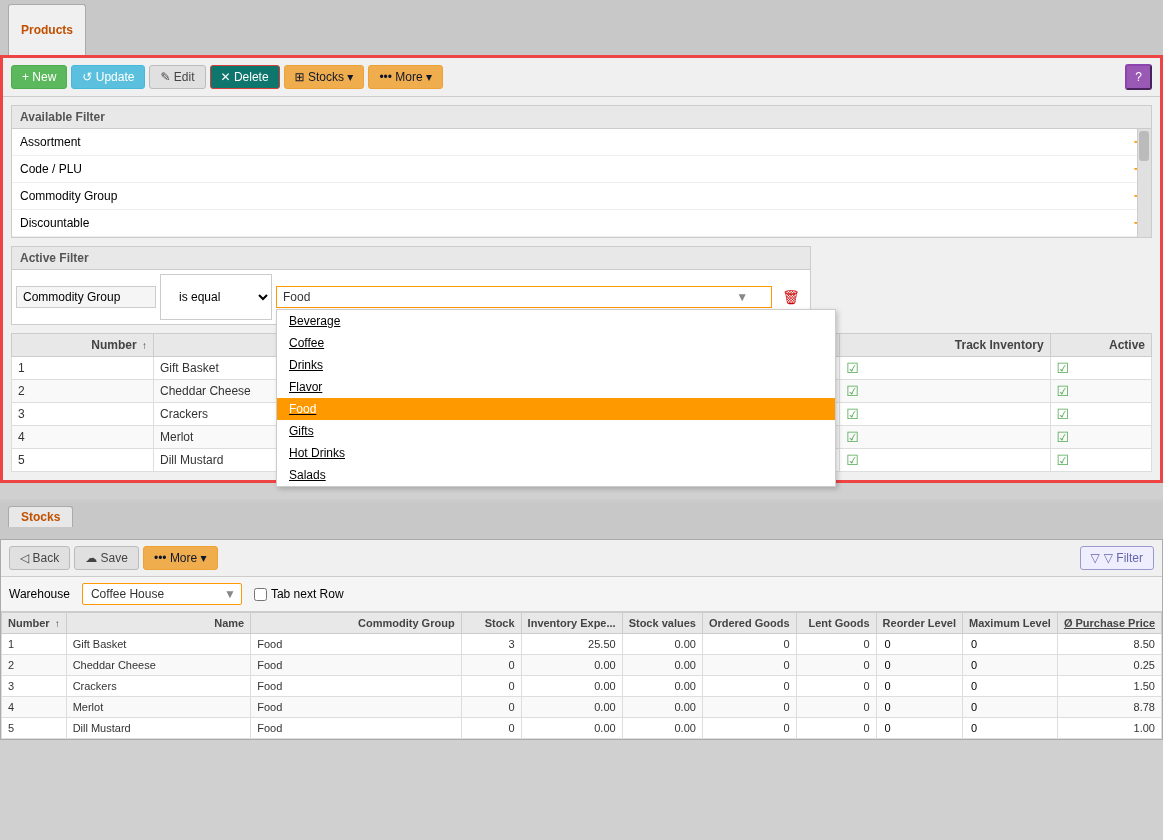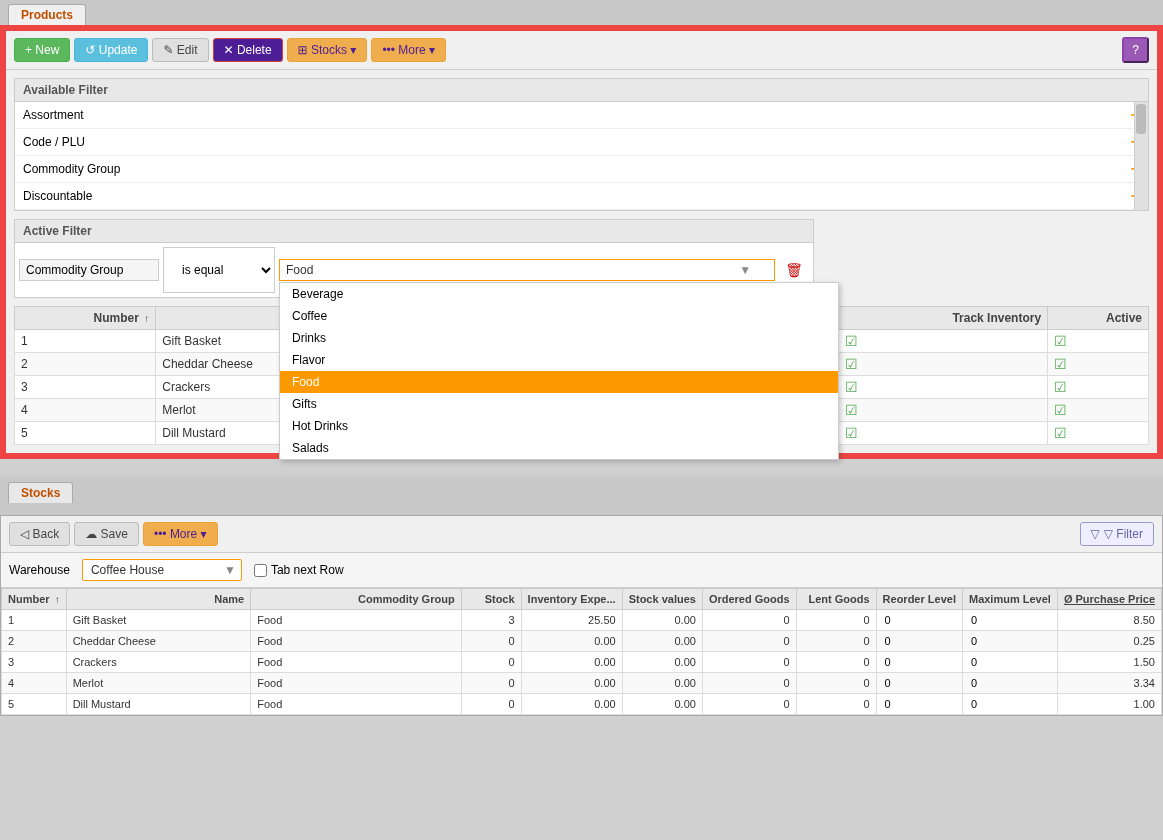--- a/index.html
+++ b/index.html
@@ -1,31 +1,31 @@
 <!DOCTYPE html>
 <html><head>
   <meta charset="utf-8">
   <style>
     * { box-sizing: border-box; margin: 0; padding: 0; font-family: Arial, sans-serif; font-size: 12px; }
     body { background: #d0d0d0; }
 
     .tab-bar { background: #c8c8c8; padding: 4px 0 0 8px; display: flex; gap: 2px; }
-    .tab { background: #e8e8e8; border: 1px solid #aaa; border-bottom: none; padding: 3px 12px; border-radius: 3px 3px 0 0; cursor: pointer; color: #c05000; font-weight: bold; }
+    .tab { background: #e8e8e8; border: 1px solid #aaa; border-bottom: none; padding: 18px 12px; border-radius: 3px 3px 0 0; cursor: pointer; color: #c05000; font-weight: bold; }
     .tab.active { background: #f0f0f0; }
 
-    .panel { background: #f0f0f0; border: 6px solid #ef4444; margin: 0; }
+    .panel { background: #f0f0f0; border: 3px solid #ef4444; margin: 0; }
 
     .toolbar { background: #f0f0f0; padding: 6px 8px; display: flex; align-items: center; gap: 4px; border-bottom: 1px solid #ccc; }
 
     .btn { padding: 4px 10px; border-radius: 3px; border: 1px solid; cursor: pointer; font-size: 12px; display: flex; align-items: center; gap: 4px; }
     .btn-green { background: #5cb85c; border-color: #4cae4c; color: white; }
     .btn-blue { background: #5bc0de; border-color: #46b8da; color: white; }
     .btn-gray { background: #e0e0e0; border-color: #bbb; color: #444; }
-    .btn-red { background: #4c1d95; border-color: #d43f3a; color: white; }
-    .btn-orange { background: #f0ad4e; border-color: #eea236; color: #4c1d95; }
+    .btn-red { background: #0f766e; border-color: #d43f3a; color: white; }
+    .btn-orange { background: #f0ad4e; border-color: #eea236; color: #0f172a; }
 
     .btn-help { background: #9b59b6; border-color: #8e44ad; color: white; padding: 4px 8px; border-radius: 3px; margin-left: auto; }
 
     .filter-section { margin: 8px; background: white; border: 1px solid #ccc; }
     .filter-title { background: #e8e8e8; padding: 4px 8px; font-weight: bold; border-bottom: 1px solid #ccc; color: #555; }
 
     .filter-item { display: flex; align-items: center; justify-content: space-between; padding: 4px 8px; border-bottom: 1px solid #eee; cursor: pointer; }
     .filter-item:last-child { border-bottom: none; }
     .filter-plus { color: #f90; font-size: 16px; font-weight: bold; }
 
@@ -123,21 +123,21 @@
       <div class="active-filter-label">Commodity Group</div>
       <select class="active-filter-select">
         <option>is equal</option>
         <option>is not equal</option>
         <option>contains</option>
       </select>
       <div style="position:relative; flex:1;">
         <input class="active-filter-value" type="text" value="Food" style="width: 100%; padding: 3px 6px; border: 1px solid rgb(255, 153, 0);">
         <span style="position:absolute; right:24px; top:50%; transform:translateY(-50%); color:#888; cursor:pointer;">▼</span>
         
-        <div class="dropdown-list" style="top:100%; left:0; margin-top:1px;">
+        <div class="dropdown-list" style="top:100%; left:0; margin-top:1px;text-decoration:underline;">
           <div class="dropdown-item">Beverage</div>
           <div class="dropdown-item">Coffee</div>
           <div class="dropdown-item">Drinks</div>
           <div class="dropdown-item">Flavor</div>
           <div class="dropdown-item selected">Food</div>
           <div class="dropdown-item">Gifts</div>
           <div class="dropdown-item">Hot Drinks</div>
           <div class="dropdown-item">Salads</div>
         </div>
       </div>
@@ -308,21 +308,21 @@
             <td>4</td>
             <td>Merlot</td>
             <td>Food</td>
             <td class="num-right">0</td>
             <td class="num-right">0.00</td>
             <td class="num-right">0.00</td>
             <td class="num-right">0</td>
             <td class="num-right">0</td>
             <td><input class="input-cell" type="text" value="0" style=""></td>
             <td><input class="input-cell" type="text" value="0" style=""></td>
-            <td class="num-right">3.34</td>
+            <td class="num-right">8.78</td>
           </tr>
           <tr>
             <td>5</td>
             <td>Dill Mustard</td>
             <td>Food</td>
             <td class="num-right">0</td>
             <td class="num-right">0.00</td>
             <td class="num-right">0.00</td>
             <td class="num-right">0</td>
             <td class="num-right">0</td>

